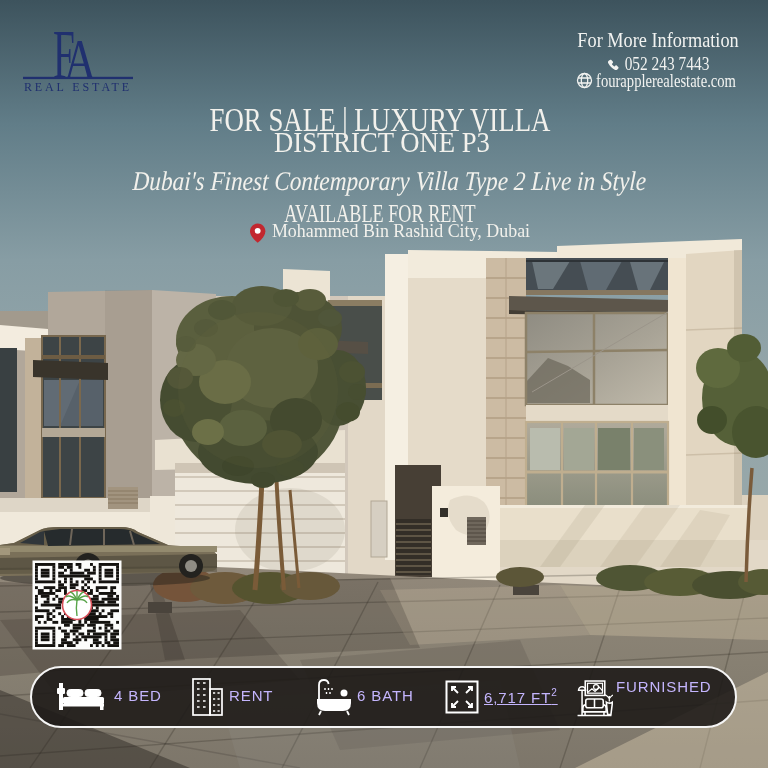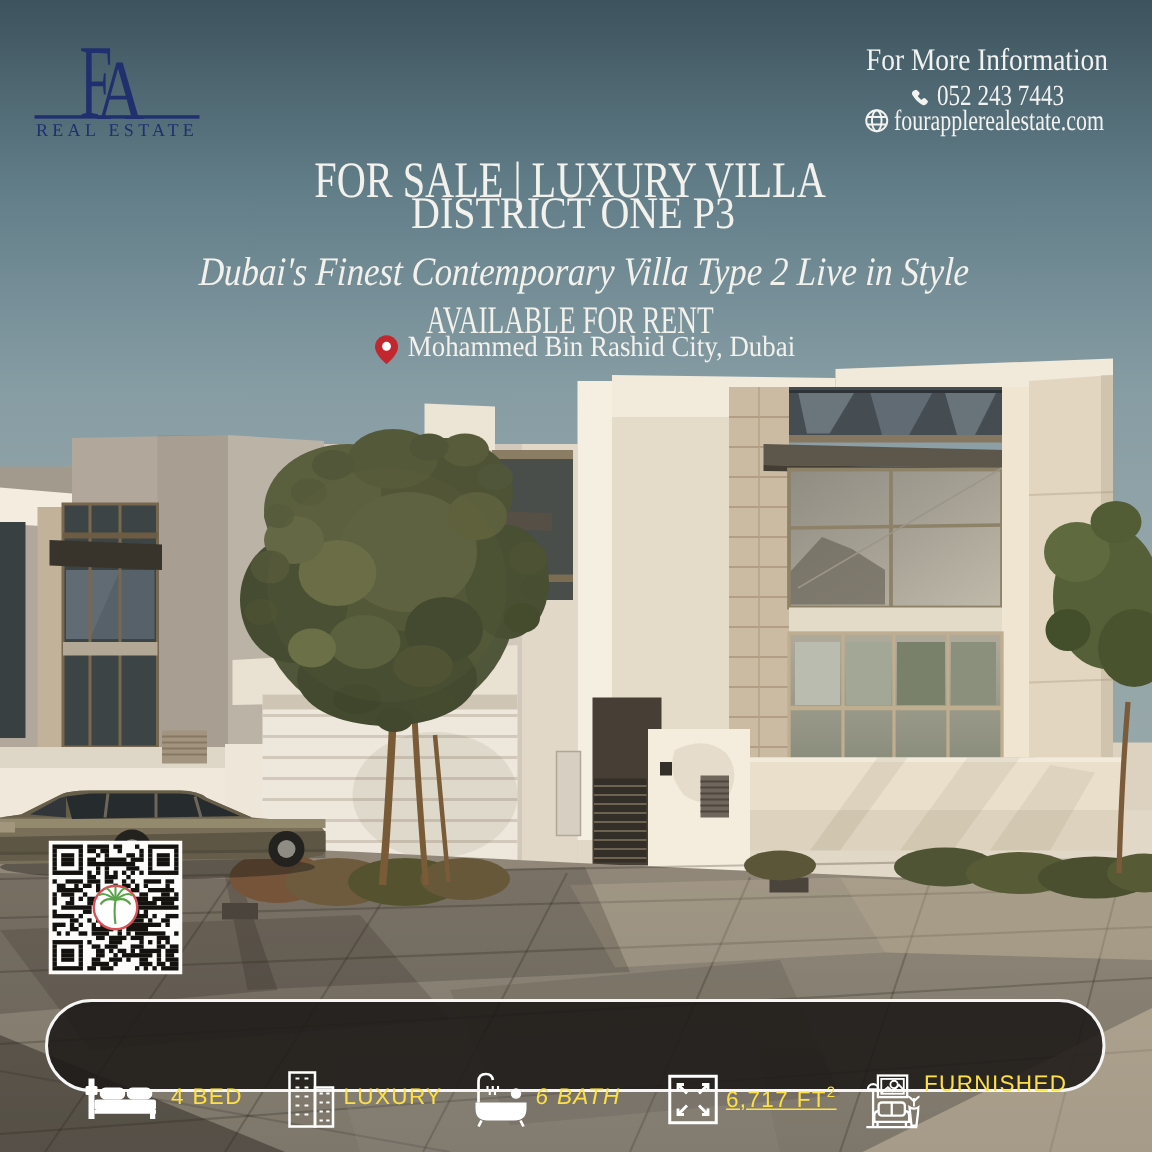--- a/index.html
+++ b/index.html
@@ -556,21 +556,21 @@
           <path fill="#c2272f" d="M12 0C5.4 0 0 5.4 0 12c0 9 12 18 12 18s12-9 12-18C24 5.4 18.6 0 12 0Z"></path>
           <circle cx="12" cy="11.5" r="4.6" fill="#fff"></circle>
         </g>
 
 <text font-size="19.5" transform="translate(401,141) scale(0.92,1)">Mohammed Bin Rashid City, Dubai</text>
 </g>
 </svg>
 
 <div class="abs" style="left:30px;top:666px;width:703px;height:58px;background:rgba(28,25,23,0.88);border:2.5px solid #f5f5f5;border-radius:32px;"></div>
 
-<div class="abs" style="left:30px;top:666px;width:708px;height:63px;color:#fde047;font-size:15px;letter-spacing:0.9px;margin-top:36px;">
+<div class="abs" style="left:30px;top:666px;width:708px;height:63px;color:#c4b5fd;font-size:15px;letter-spacing:0.9px;">
 
 <svg class="abs" style="left:26px;top:16px" width="50" height="30" viewBox="0 0 50 30" fill="#fff">
 <rect x="3" y="1" width="4" height="27"></rect>
 <rect x="1" y="6" width="8" height="6" rx="1"></rect>
 <rect x="7" y="15" width="41" height="7" rx="1.5"></rect>
 <rect x="11" y="7.5" width="16" height="7" rx="3.2" stroke="#fff" stroke-width="1"></rect>
 <rect x="29" y="7.5" width="16" height="7" rx="3.2" stroke="#fff" stroke-width="1"></rect>
 <rect x="44" y="20" width="3.5" height="8"></rect>
 <rect x="7" y="22" width="41" height="2.5"></rect>
 </svg>
@@ -579,33 +579,33 @@
 
 <svg class="abs" style="left:160px;top:11px" width="34" height="40" viewBox="0 0 34 40" fill="none" stroke="#fff" stroke-width="1.7">
 <rect x="3" y="2" width="17" height="36"></rect>
 <rect x="20" y="12" width="12" height="26"></rect>
 <g stroke-width="1.4">
 <path d="M7 6h2.6M13 6h2.6M7 12h2.6M13 12h2.6M7 18h2.6M13 18h2.6M7 24h2.6M13 24h2.6M7 30h2.6M13 30h2.6"></path>
 <path d="M23 16h2.2M27.5 16h2.2M23 22h2.2M27.5 22h2.2M23 28h2.2M27.5 28h2.2M23 34h2.2M27.5 34h2.2"></path>
 </g>
 </svg>
 
-<div class="abs" style="left:199px;top:21px;">LUXURY</div>
+<div class="abs" style="left:199px;top:21px;">RENT</div>
 
 <svg class="abs" style="left:281px;top:11px" width="42" height="40" viewBox="0 0 42 40" fill="none" stroke="#fff" stroke-width="1.8">
 <path d="M6 22 H40 v4 q0 8-8 8 H14 q-8 0-8-8 Z" fill="#fff" stroke="none"></path>
 <path d="M10 34 l-2 4 M36 34 l2 4"></path>
 <path d="M8 22 V8 q0-5 5-5 q4 0 4.6 4"></path>
 <circle cx="33" cy="16" r="3.5" fill="#fff" stroke="none"></circle>
 <g stroke-width="1.4">
           <path d="M14 11v2M17.5 11v2M21 11v2M15.5 15v2M19 15v2"></path>
         </g>
 </svg>
 
-<div class="abs" style="left:327px;top:21px;font-style:italic;">6 BATH</div>
+<div class="abs" style="left:327px;top:21px;">6 BATH</div>
 
 <svg class="abs" style="left:415px;top:14px" width="34" height="34" viewBox="0 0 34 34" fill="none" stroke="#fff" stroke-width="2">
 <rect x="1.5" y="1.5" width="31" height="31"></rect>
 <g stroke-width="1.9">
 <path d="M7 11 V7 h4 M7 7 l6 6"></path>
 <path d="M27 11 V7 h-4 M27 7 l-6 6"></path>
 <path d="M7 23 v4 h4 M7 27 l6-6"></path>
 <path d="M27 23 v4 h-4 M27 27 l-6-6"></path>
 </g>
 </svg>

